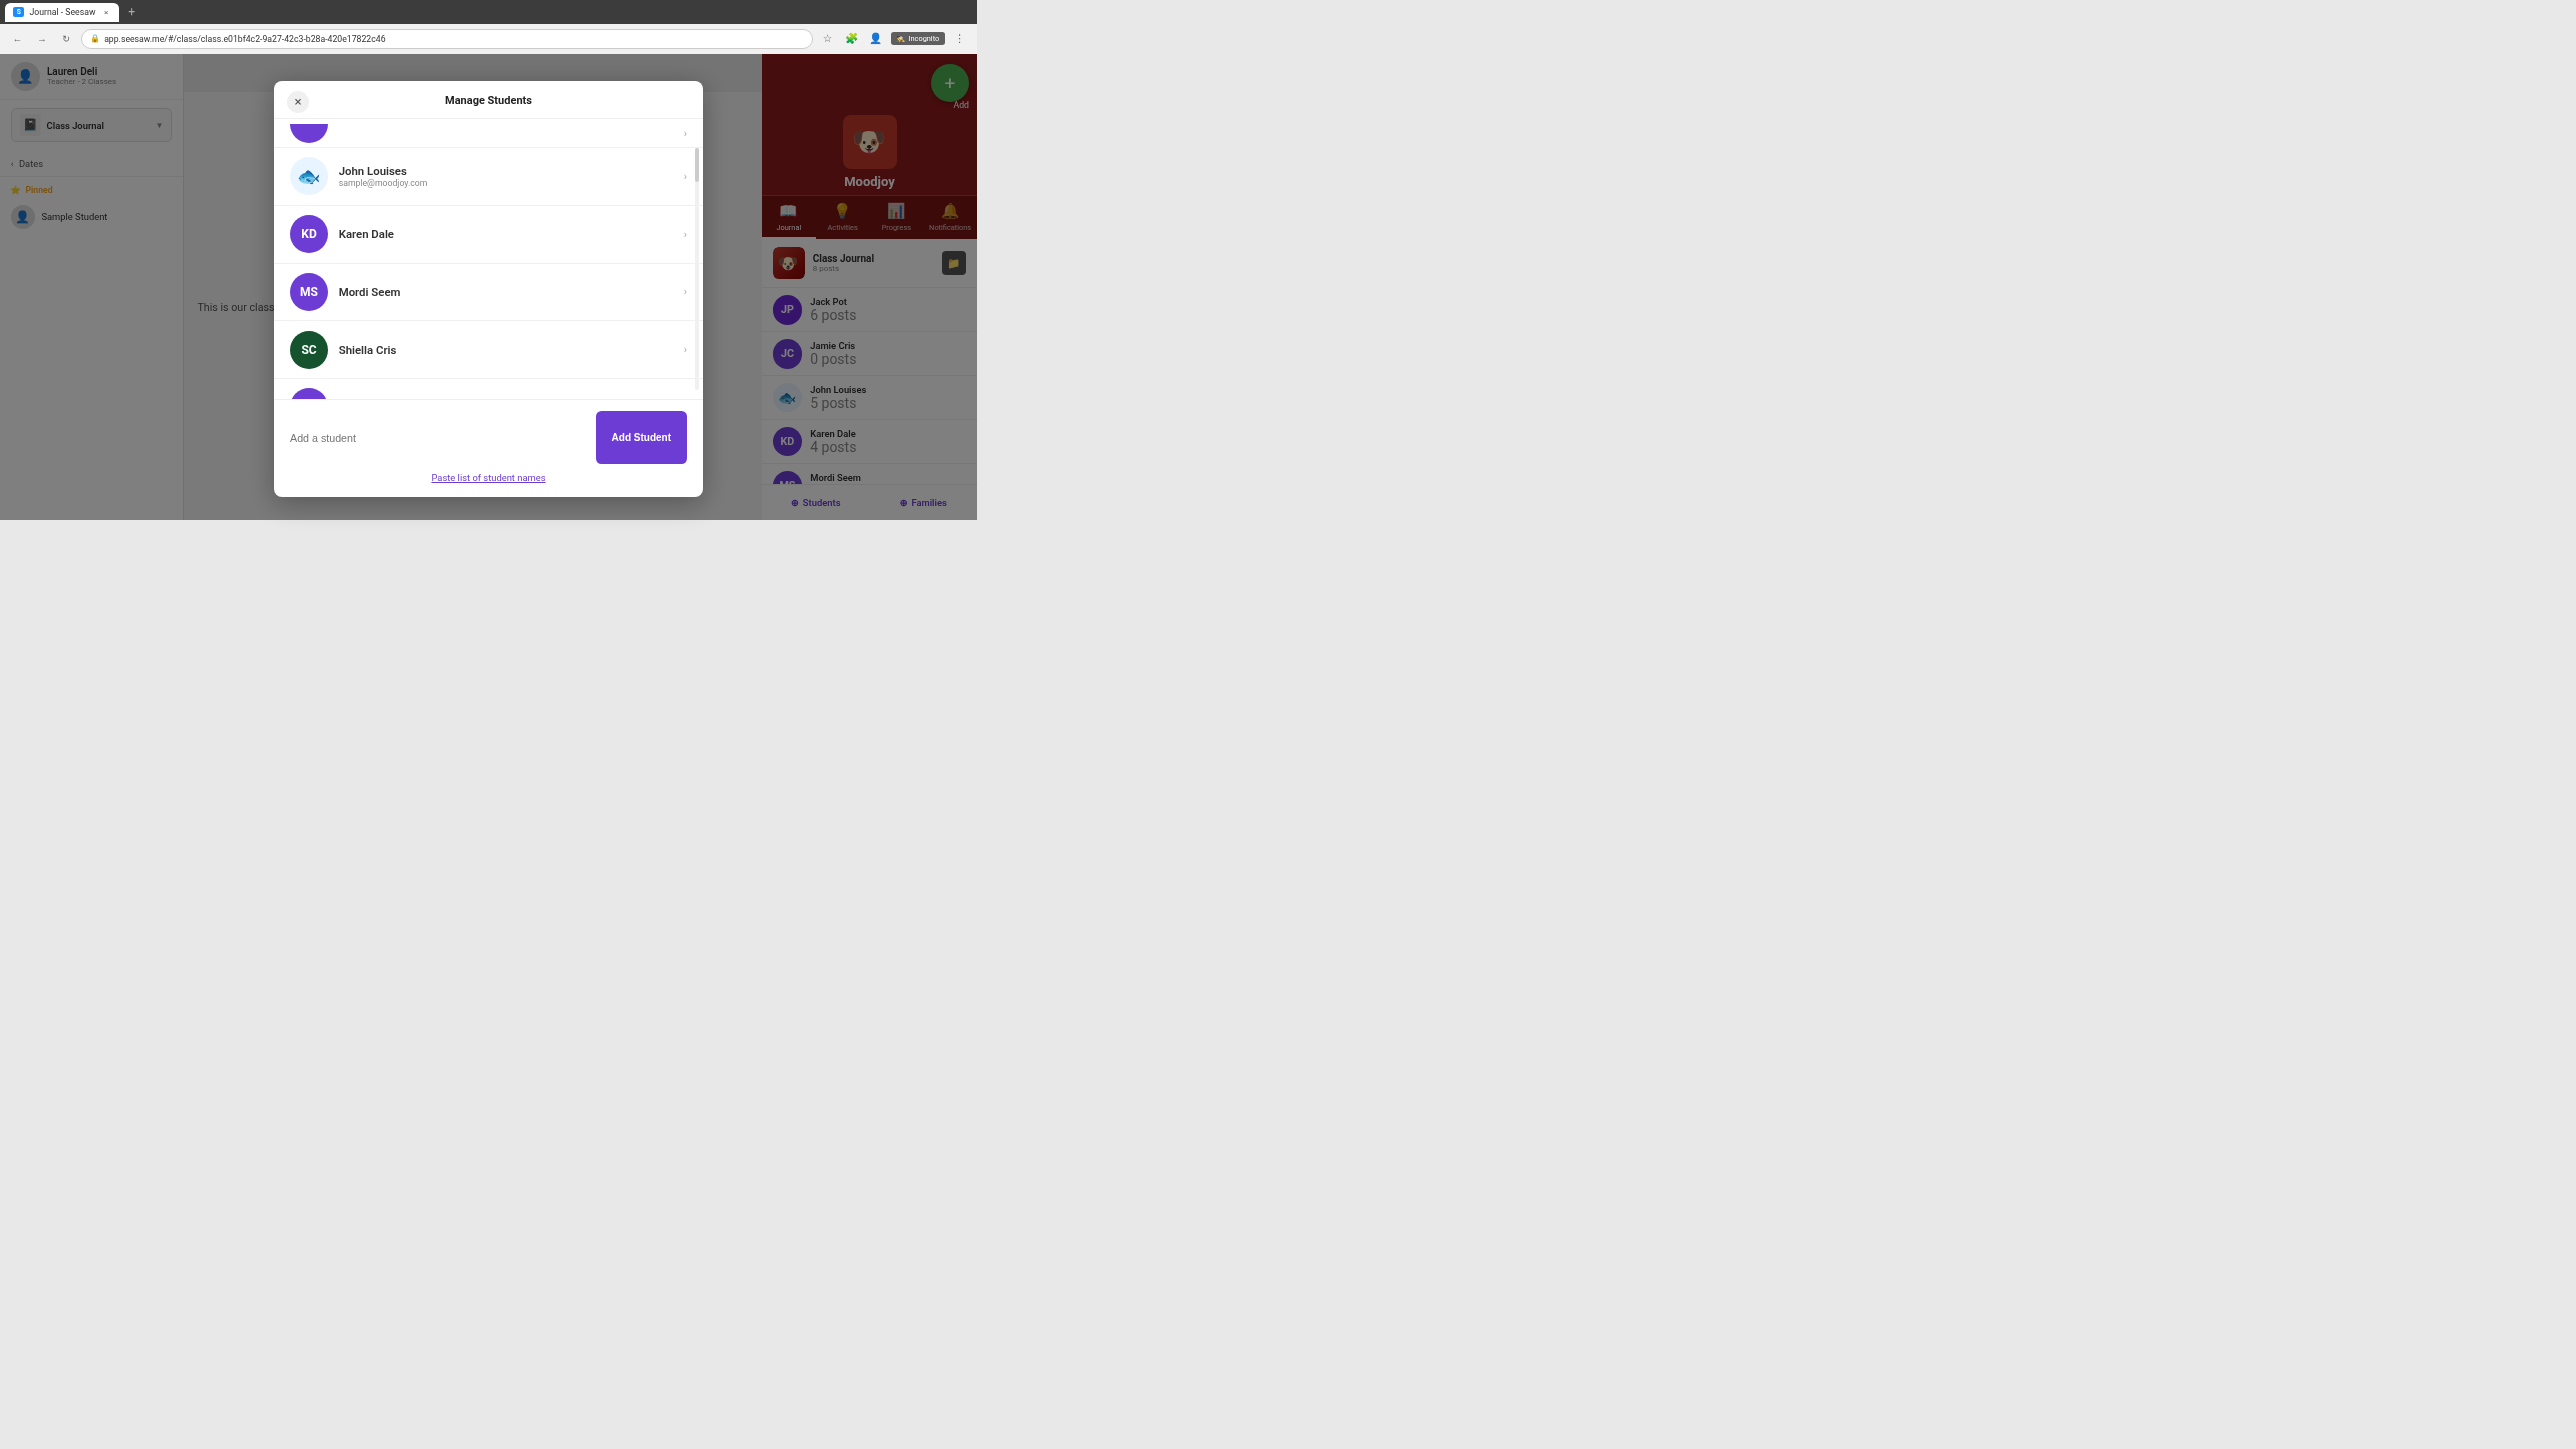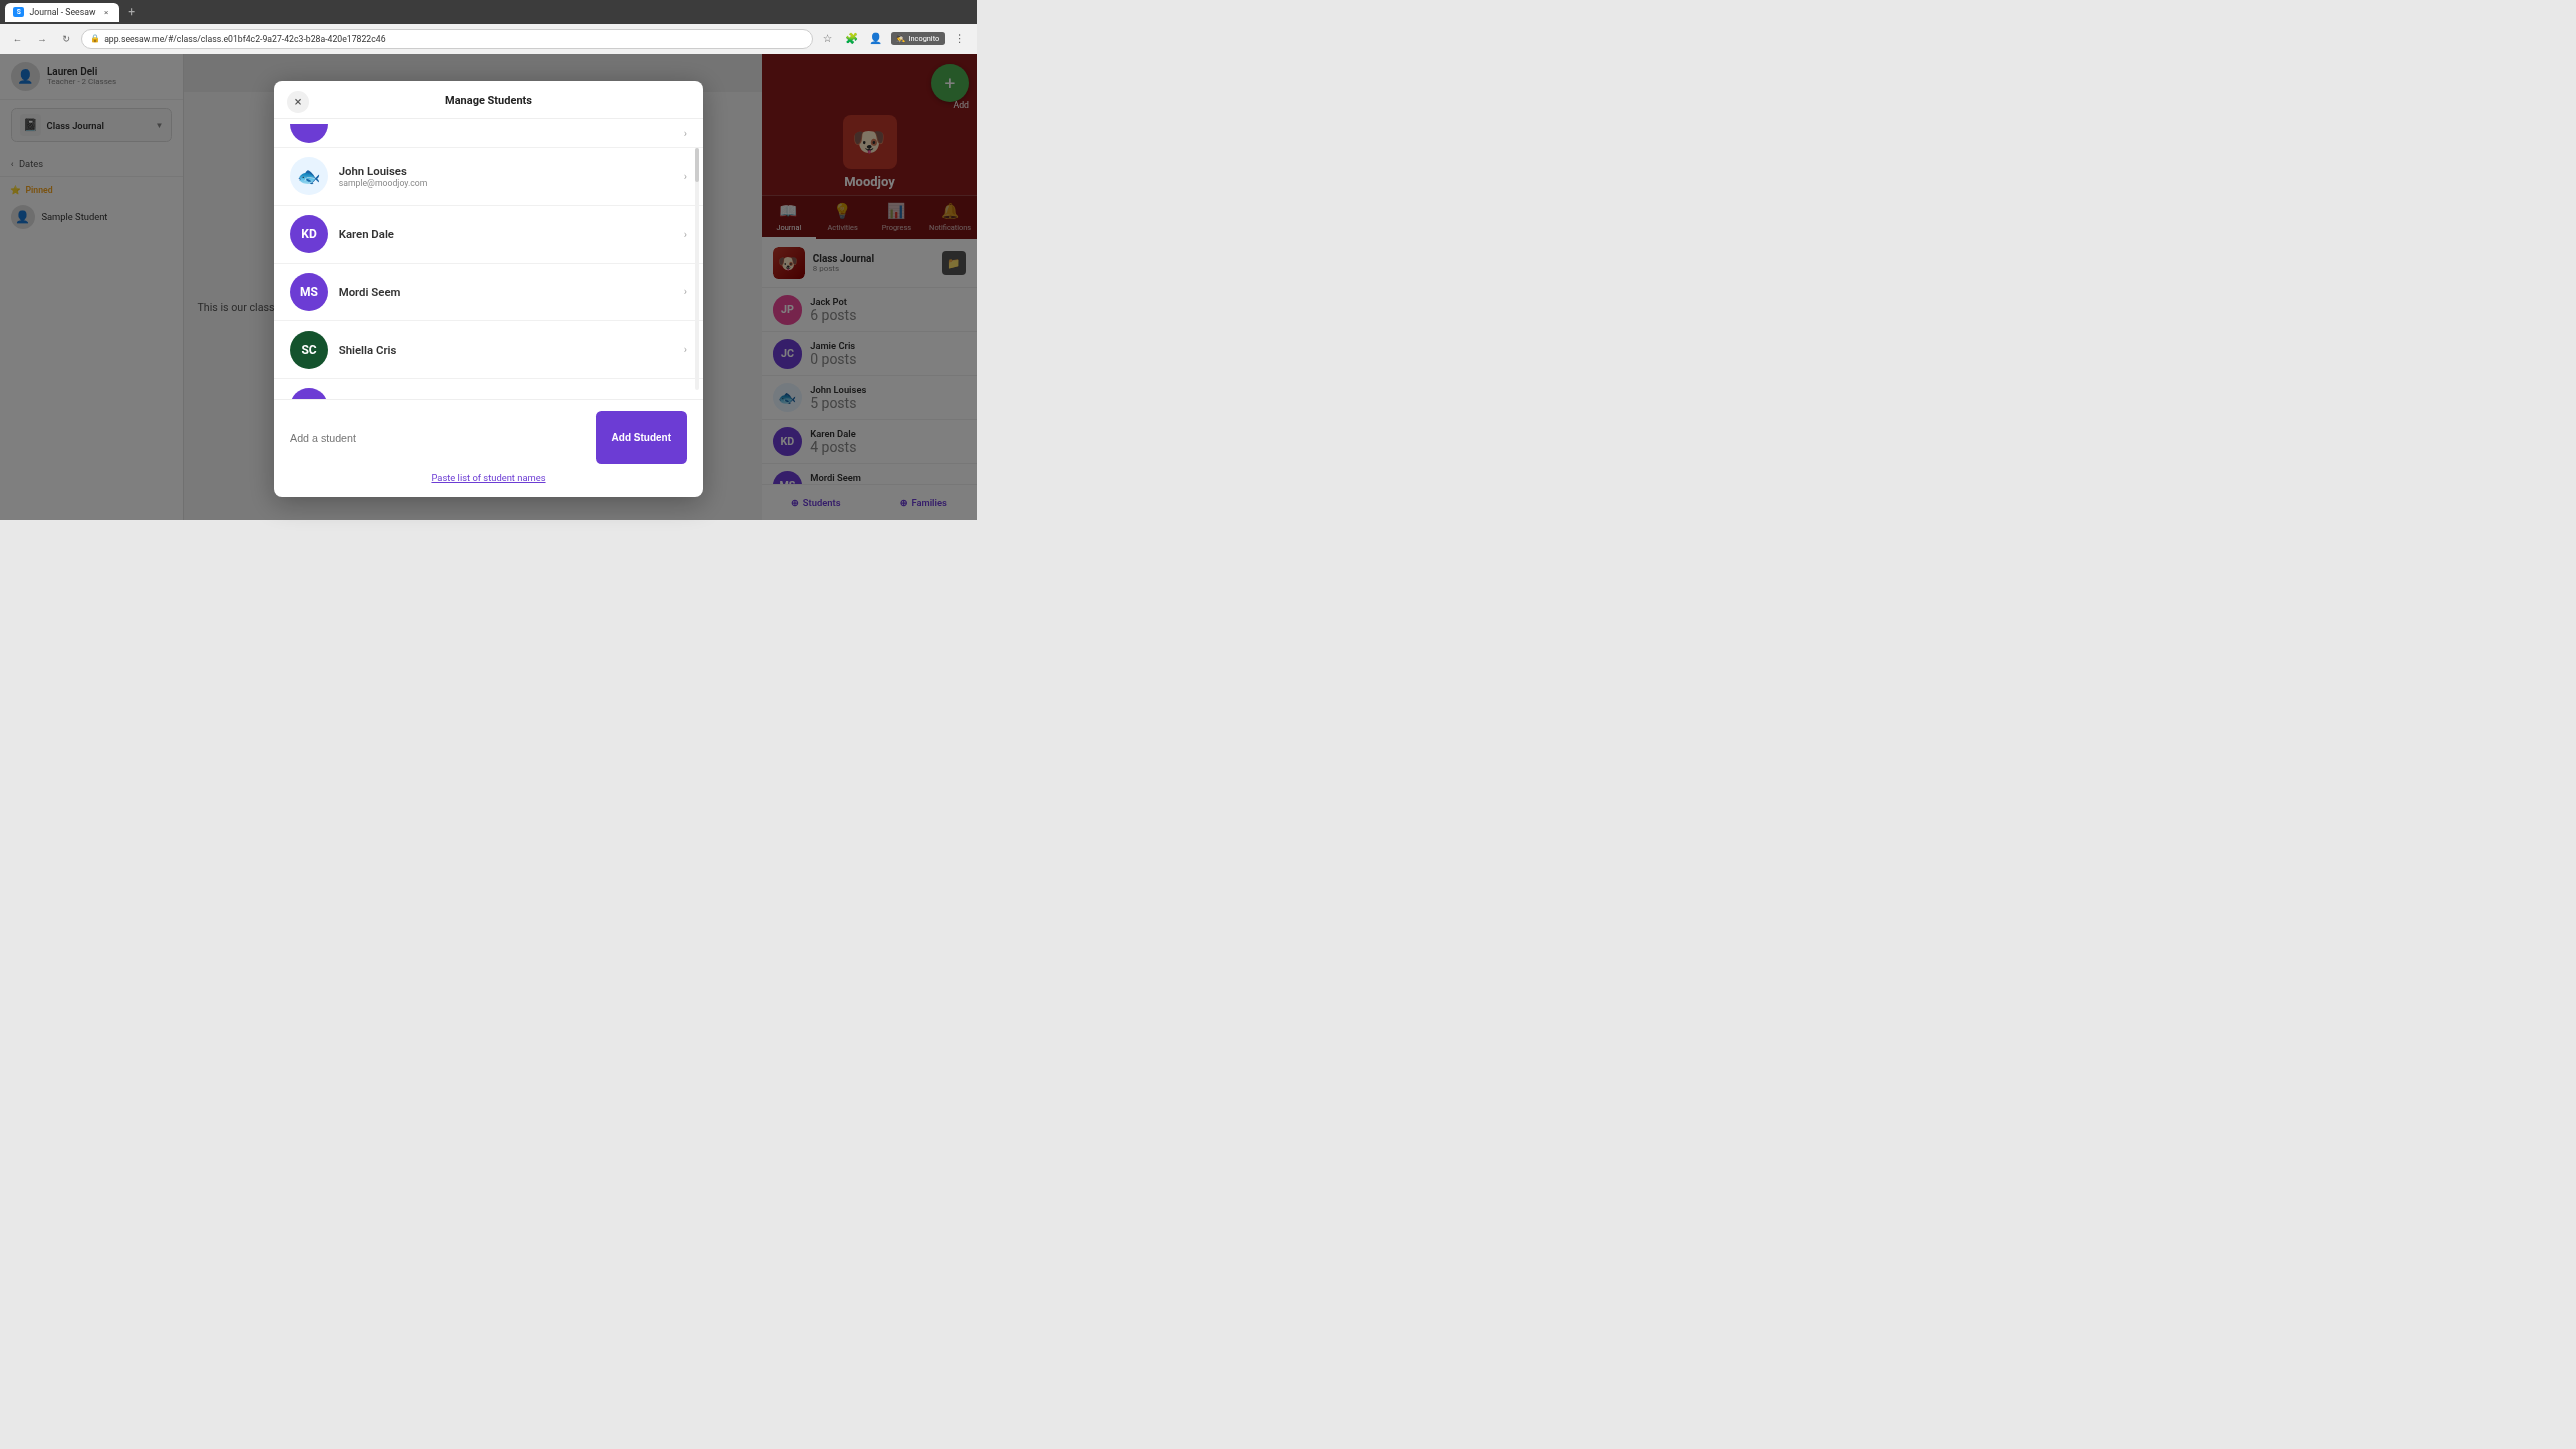--- a/index.html
+++ b/index.html
@@ -663,21 +663,21 @@
           <div style="width:32px;height:32px;background:linear-gradient(135deg,#c0392b,#8b0000);border-radius:5.4px;display:flex;align-items:center;justify-content:center;font-size:16px;">🐶</div>
         </div>
         <div class="cj-info">
           <div class="cj-name">Class Journal</div>
           <div class="cj-posts">8 posts</div>
         </div>
         <div class="folder-icon">📁</div>
       </div>
 
       <div class="student-entry">
-        <div class="se-avatar" style="background:#ec4899;">JP</div>
+        <div class="se-avatar" style="background:#6d28d9;">JP</div>
         <div class="se-info">
           <div class="se-name">Jack Pot</div>
           <div class="se-posts">6 posts</div>
         </div>
       </div>
 
       <div class="student-entry">
         <div class="se-avatar" style="background:#6c3cd4;">JC</div>
         <div class="se-info">
           <div class="se-name">Jamie Cris</div>

